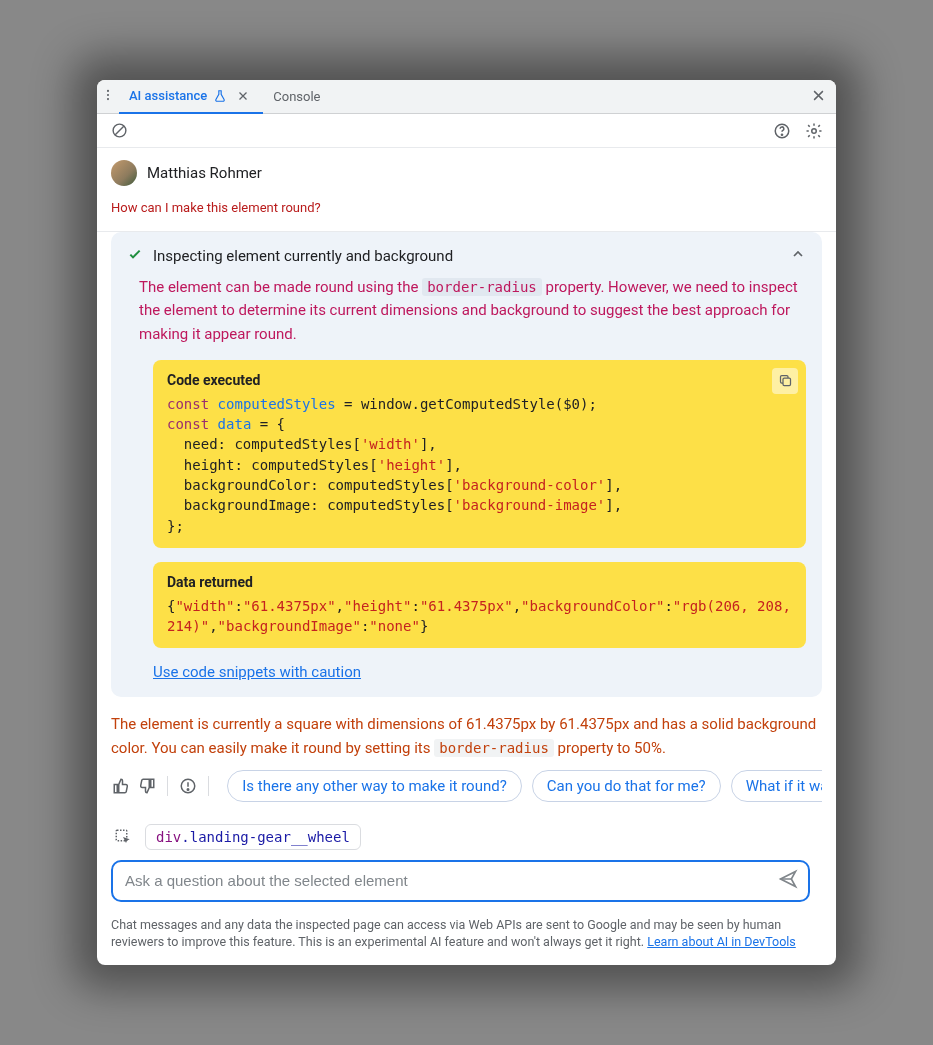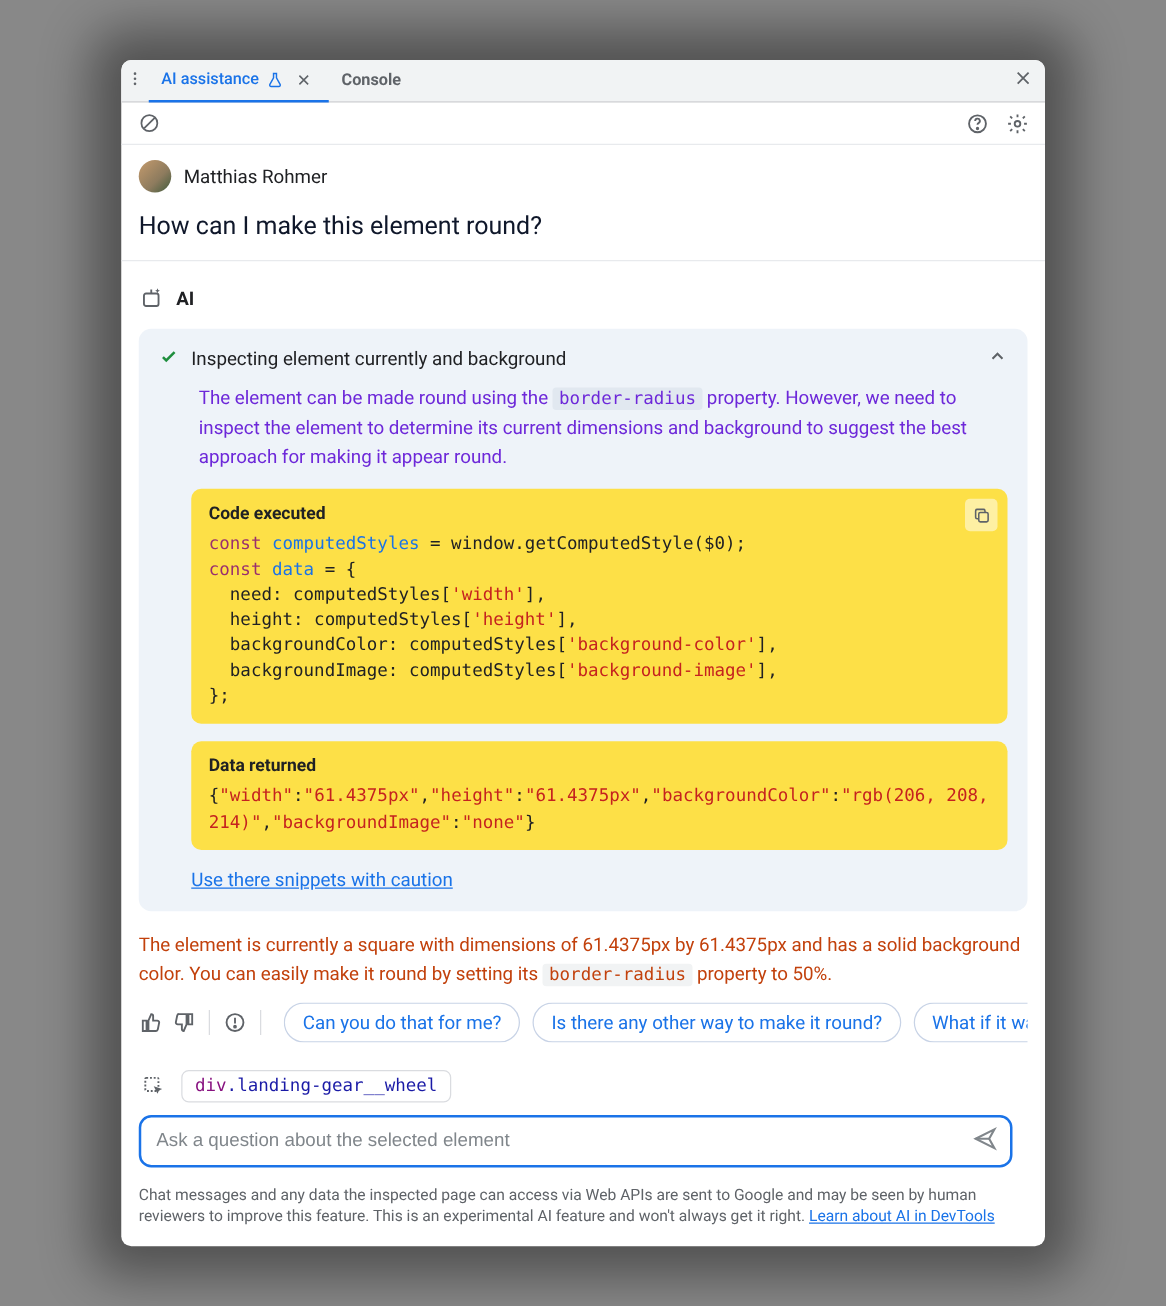--- a/index.html
+++ b/index.html
@@ -24,52 +24,52 @@
     display: flex;
     align-items: center;
     height: 34px;
     border-bottom: 1px solid #cfd1d3;
     position: relative;
     font-size: 13px;
   }
   .kebab { width: 22px; text-align: center; color: #5f6368; cursor: pointer; }
   .tab { display: inline-flex; align-items: center; gap: 6px; height: 34px; padding: 0 10px; cursor: pointer; }
   .tab.active { color: #1a73e8; border-bottom: 2px solid #1a73e8; font-weight: 500; }
-  .tab.inactive { color: #5f6368; font-weight: bold; }
+  .tab.inactive { color: #5f6368; }
   .flask-icon svg, .close-x svg { display: block; }
   .close-x { color: #5f6368; cursor: pointer; padding: 0 4px; }
   .tabbar-close { margin-left: auto; padding: 0 10px; color: #5f6368; cursor: pointer; }
   .toolbar {
     height: 34px;
     display: flex;
     align-items: center;
     padding: 0 10px;
     border-bottom: 1px solid #e8eaed;
     gap: 8px;
   }
   .toolbar .spacer { flex: 1; }
   .icon-btn { width: 24px; height: 24px; display: inline-flex; align-items: center; justify-content: center; color: #5f6368; cursor: pointer; border-radius: 4px; }
   .content { padding: 12px 14px 0 14px; }
   .user-row { display: flex; align-items: center; gap: 10px; }
   .avatar { width: 26px; height: 26px; border-radius: 50%; background: linear-gradient(135deg,#c59b6d 0%, #8d7b5e 60%, #3e5a3b 100%); flex-shrink: 0; }
   .username { font-weight: 400; font-size: 15px; color: #202124; }
-  .user-question { font-size: 20px; color: #0f172a; margin: 14px 0 16px 0; }
+  .user-question { font-size: 13px; color: #b91c1c; margin: 14px 0 16px 0; }
   .divider { height: 1px; background: #e8eaed; margin: 0 -14px; }
   .ai-row { display: flex; align-items: center; gap: 10px; margin: 20px 0 14px 0; }
   .ai-label { font-weight: 700; font-size: 15px; color: #202124; }
   .ai-icon svg { display: block; }
   .step-card {
     background: #eef3f9;
     border-radius: 10px;
     padding: 14px 16px 16px 16px;
   }
   .step-header { display: flex; align-items: center; gap: 10px; }
   .step-check { color: #1e8e3e; }
   .step-title { font-size: 15px; color: #202124; flex: 1; }
-  .step-body { margin: 10px 0 0 32px; font-size: 15px; color: #6d28d9; line-height: 1.55; }
+  .step-body { margin: 10px 0 0 12px; font-size: 15px; color: #be185d; line-height: 1.55; }
   .inline-code { background: #e1e8f0; padding: 1px 5px; border-radius: 3px; font-family: ui-monospace, SFMono-Regular, Menlo, monospace; font-size: 14px; }
   .inline-code-plain { background: #f1f3f4; padding: 1px 5px; border-radius: 3px; font-family: ui-monospace, SFMono-Regular, Menlo, monospace; font-size: 14px; }
   .code-box {
     background: #fde047;
     border-radius: 8px;
     margin: 14px 0 0 26px;
     padding: 12px 14px;
     position: relative;
   }
   .code-box-title { font-weight: 700; font-size: 14px; color: #202124; margin-bottom: 6px; }
@@ -198,30 +198,20 @@
 
   <div class="content">
 
     <div class="user-row">
       <div class="avatar"></div>
       <div class="username">Matthias Rohmer</div>
     </div>
     <div class="user-question">How can I make this element round?</div>
     <div class="divider"></div>
 
-    <div class="ai-row">
-      <span class="ai-icon">
-        <svg width="20" height="20" viewBox="0 0 24 24" fill="none" stroke="#5f6368" stroke-width="1.8">
-            <rect x="5" y="7" width="14" height="12" rx="2"></rect>
-            <path d="M12 3v4"></path>
-            <path d="M18 2l.7 1.6L20.3 4.3 18.7 5 18 6.6 17.3 5 15.7 4.3 17.3 3.6z" fill="#5f6368" stroke="none"></path>
-          </svg>
-      </span>
-      <span class="ai-label">AI</span>
-    </div>
 
     <div class="step-card">
       <div class="step-header">
         <span class="step-check">
           <svg width="16" height="16" viewBox="0 0 24 24" fill="none" stroke="currentColor" stroke-width="3">
               <path d="M5 13l4 4L19 7"></path>
             </svg>
         </span>
         <span class="step-title">Inspecting element currently and background</span>
         <span style="color:#5f6368">
@@ -250,21 +240,21 @@
 <span>  backgroundImage: computedStyles[</span><span class="str">'background-image'</span><span>],</span>
 <span>};</span></div>
       </div>
 
       <div class="code-box">
         <div class="code-box-title">Data returned</div>
         <div class="code-pre" style="white-space:pre-wrap"><span>{</span><span class="str">"width"</span><span>:</span><span class="str">"61.4375px"</span><span>,</span><span class="str">"height"</span><span>:</span><span class="str">"61.4375px"</span><span>,</span><span class="str">"backgroundColor"</span><span>:</span><span class="str">"rgb(206, 208, 214)"</span><span>,</span><span class="str">"backgroundImage"</span><span>:</span><span class="str">"none"</span><span>}</span></div>
       </div>
 
       <div class="caution-link">
-        <a href="#">Use there snippets with caution</a>
+        <a href="#">Use code snippets with caution</a>
       </div>
     </div>
 
     <div class="summary">
       <span>The element is currently a square with dimensions of 61.4375px by 61.4375px and has a solid background color. You can easily make it round by setting its </span><span class="inline-code-plain">border-radius</span><span> property to 50%.</span>
     </div>
 
     <div class="feedback-row">
       <span class="icon-btn">
         <svg width="18" height="18" viewBox="0 0 24 24" fill="none" stroke="#5f6368" stroke-width="2">
@@ -279,22 +269,22 @@
       <div class="vbar"></div>
       <span class="icon-btn">
         <svg width="18" height="18" viewBox="0 0 24 24" fill="none" stroke="#5f6368" stroke-width="2">
             <circle cx="12" cy="12" r="9"></circle>
             <path d="M12 7v6"></path>
             <circle cx="12" cy="16.5" r="1" fill="#5f6368"></circle>
           </svg>
       </span>
       <div class="vbar"></div>
       <div class="chips">
+        <div class="chip">Is there any other way to make it round?</div>
         <div class="chip">Can you do that for me?</div>
-        <div class="chip">Is there any other way to make it round?</div>
         <div class="chip">What if it wasn't a square?</div>
       </div>
     </div>
   </div>
 
   <div class="context-row">
     <span class="icon-btn">
       <svg width="18" height="18" viewBox="0 0 24 24" fill="none" stroke="#5f6368" stroke-width="2">
           <rect x="3" y="3" width="14" height="14" rx="1" stroke-dasharray="2 2"></rect>
           <path d="M12 12l9 3-3.5 1.5L16 20z" fill="#5f6368" stroke="none"></path>

